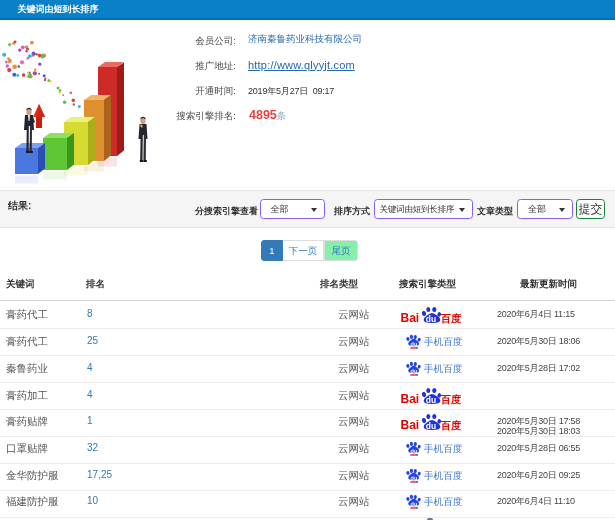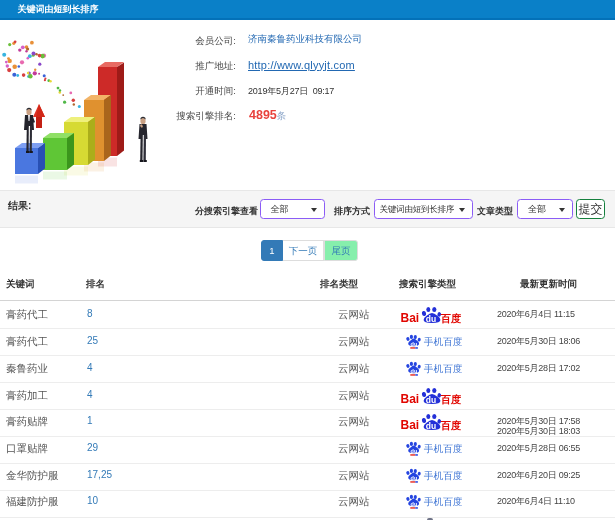--- a/index.html
+++ b/index.html
@@ -215,21 +215,21 @@
 <div class="cell rk" style="top:388.5px;">4</div>
 <div class="cell tp" style="top:388.5px;">云网站</div>
 <div class="cell dt" style="top:388.5px;margin-top:36px;">2020年5月30日 18:03</div>
 
 <div class="cell kw" style="top:415px;">膏药贴牌</div>
 <div class="cell rk" style="top:415px;">1</div>
 <div class="cell tp" style="top:415px;">云网站</div>
 <div class="cell dt" style="top:415px;">2020年5月30日 17:58</div>
 
 <div class="cell kw" style="top:441.5px;">口罩贴牌</div>
-<div class="cell rk" style="top:441.5px;">29</div>
+<div class="cell rk" style="top:441.5px;">32</div>
 <div class="cell tp" style="top:441.5px;">云网站</div>
 <div class="cell dt" style="top:441.5px;">2020年5月28日 06:55</div>
 
 <div class="cell kw" style="top:468.5px;">金华防护服</div>
 <div class="cell rk" style="top:468.5px;">17,25</div>
 <div class="cell tp" style="top:468.5px;">云网站</div>
 <div class="cell dt" style="top:468.5px;">2020年6月20日 09:25</div>
 
 <div class="cell kw" style="top:494.5px;">福建防护服</div>
 <div class="cell rk" style="top:494.5px;">10</div>

